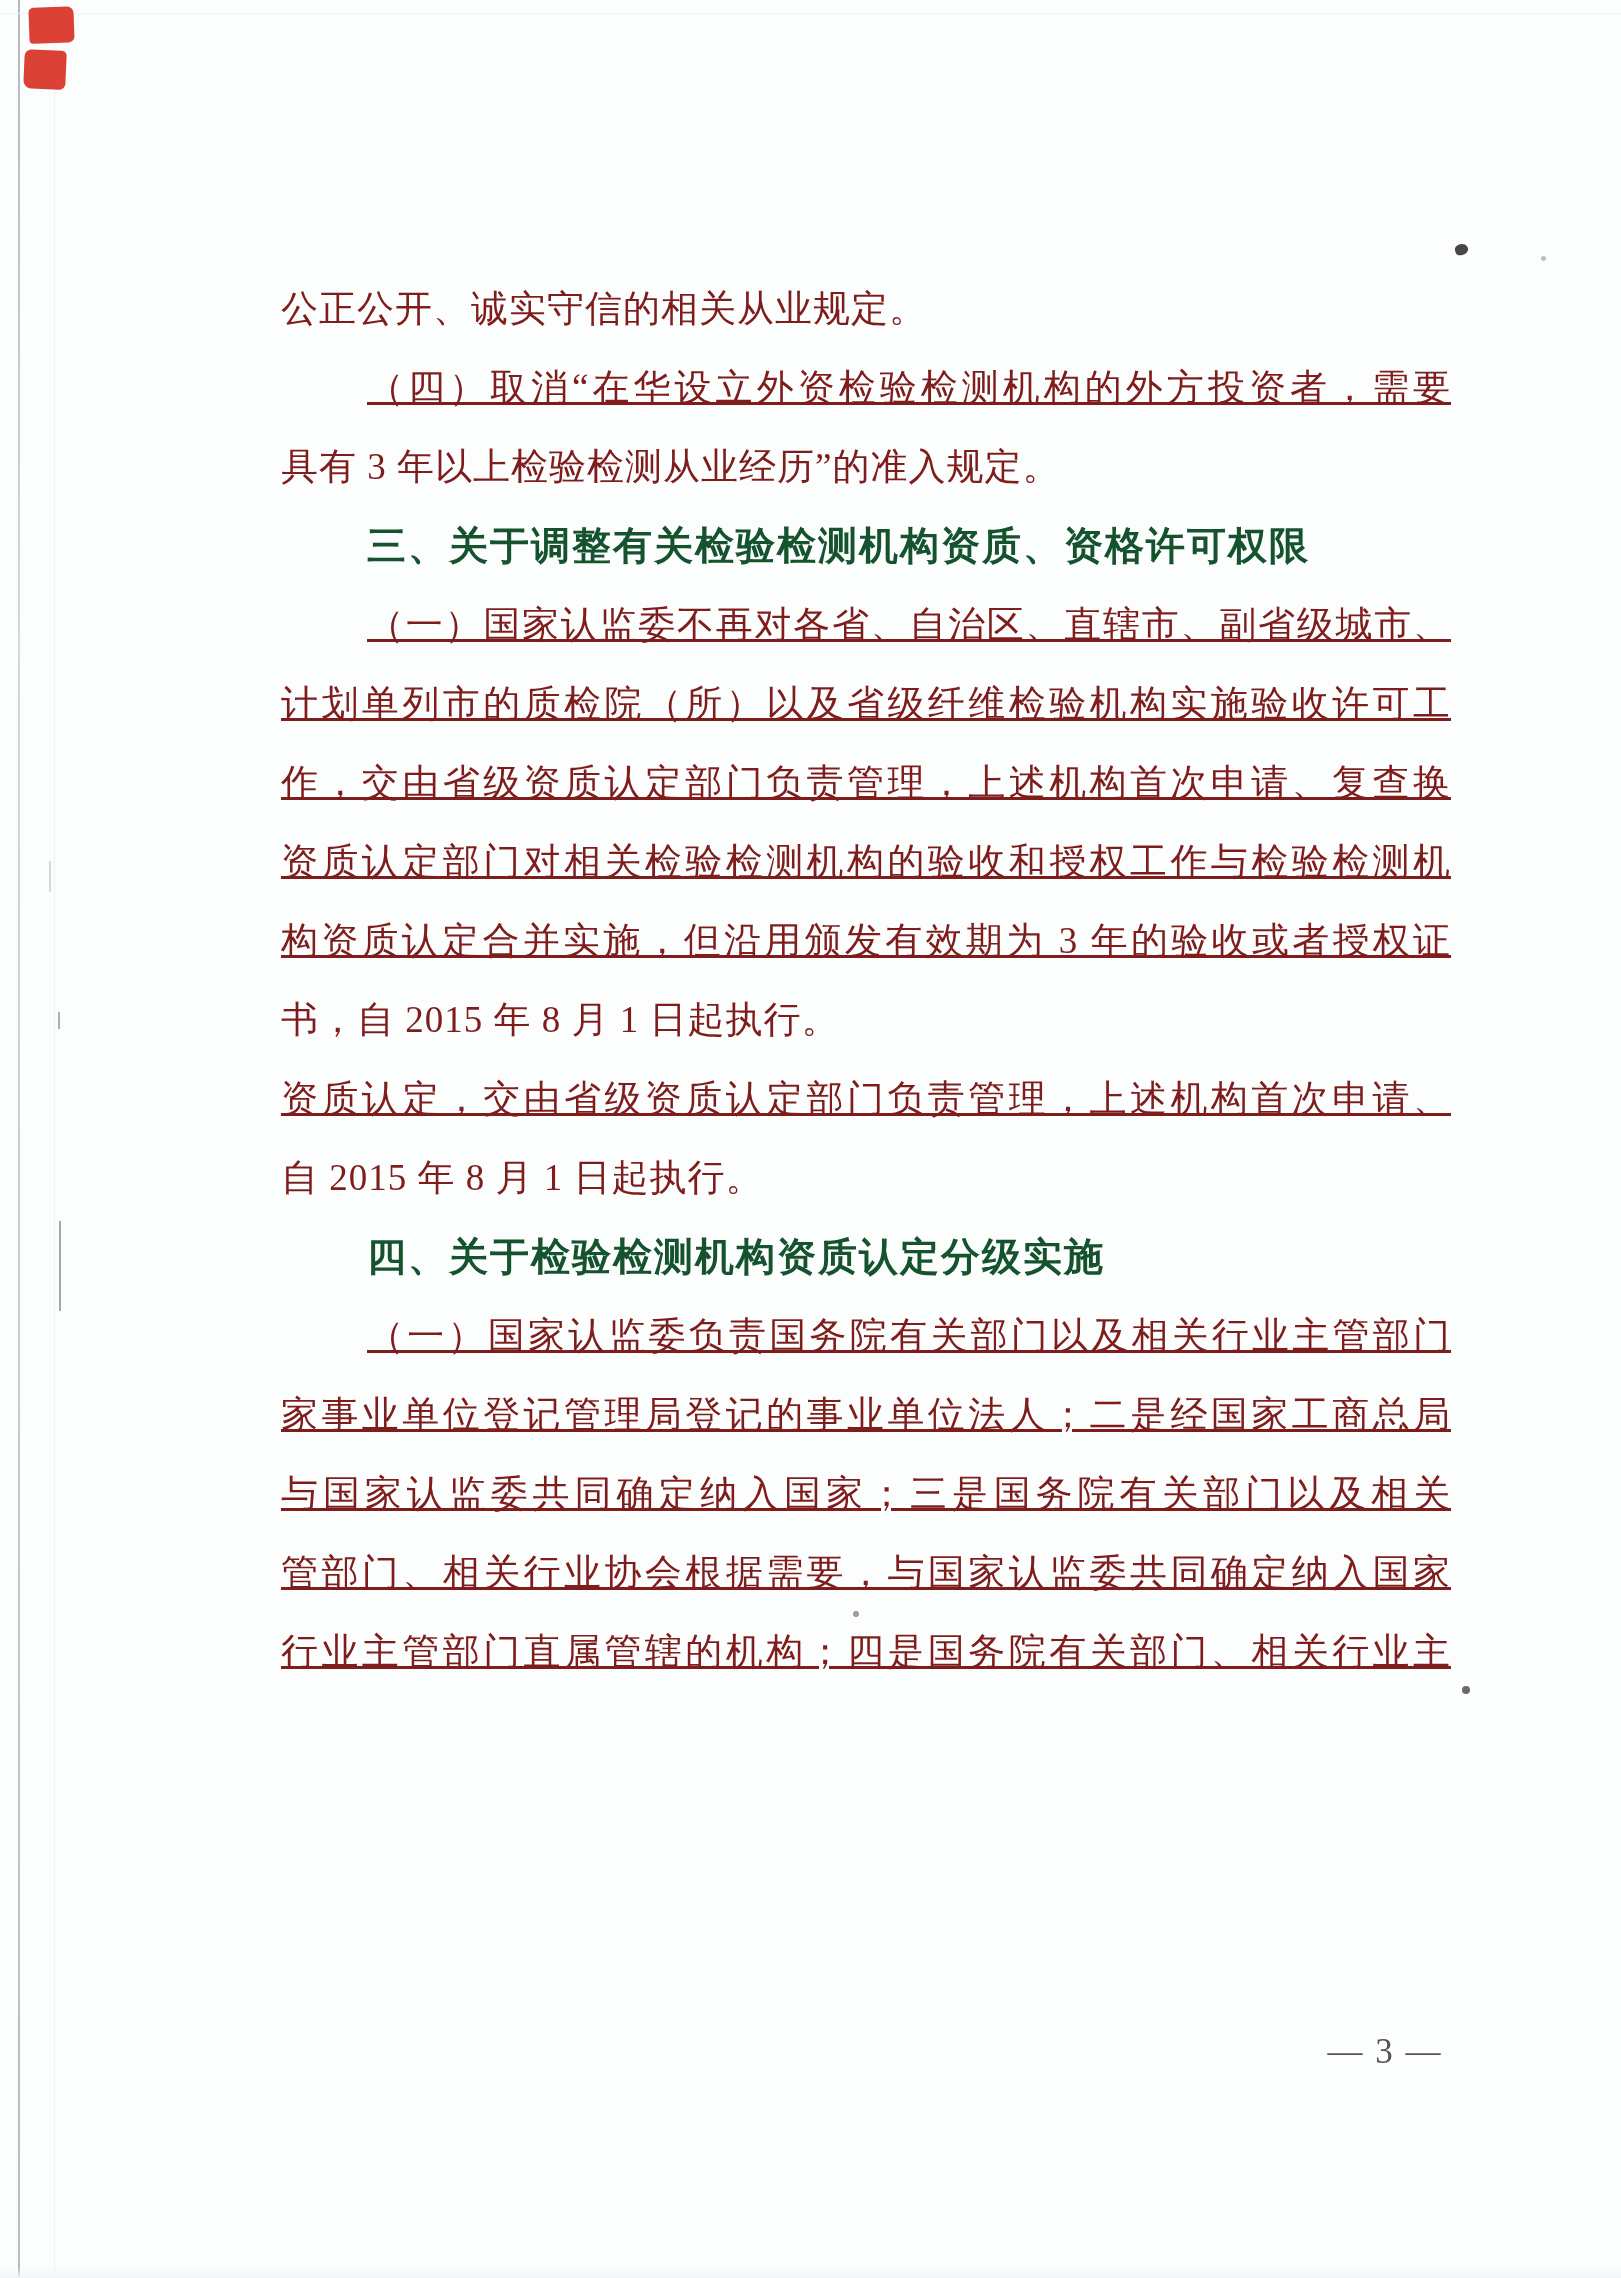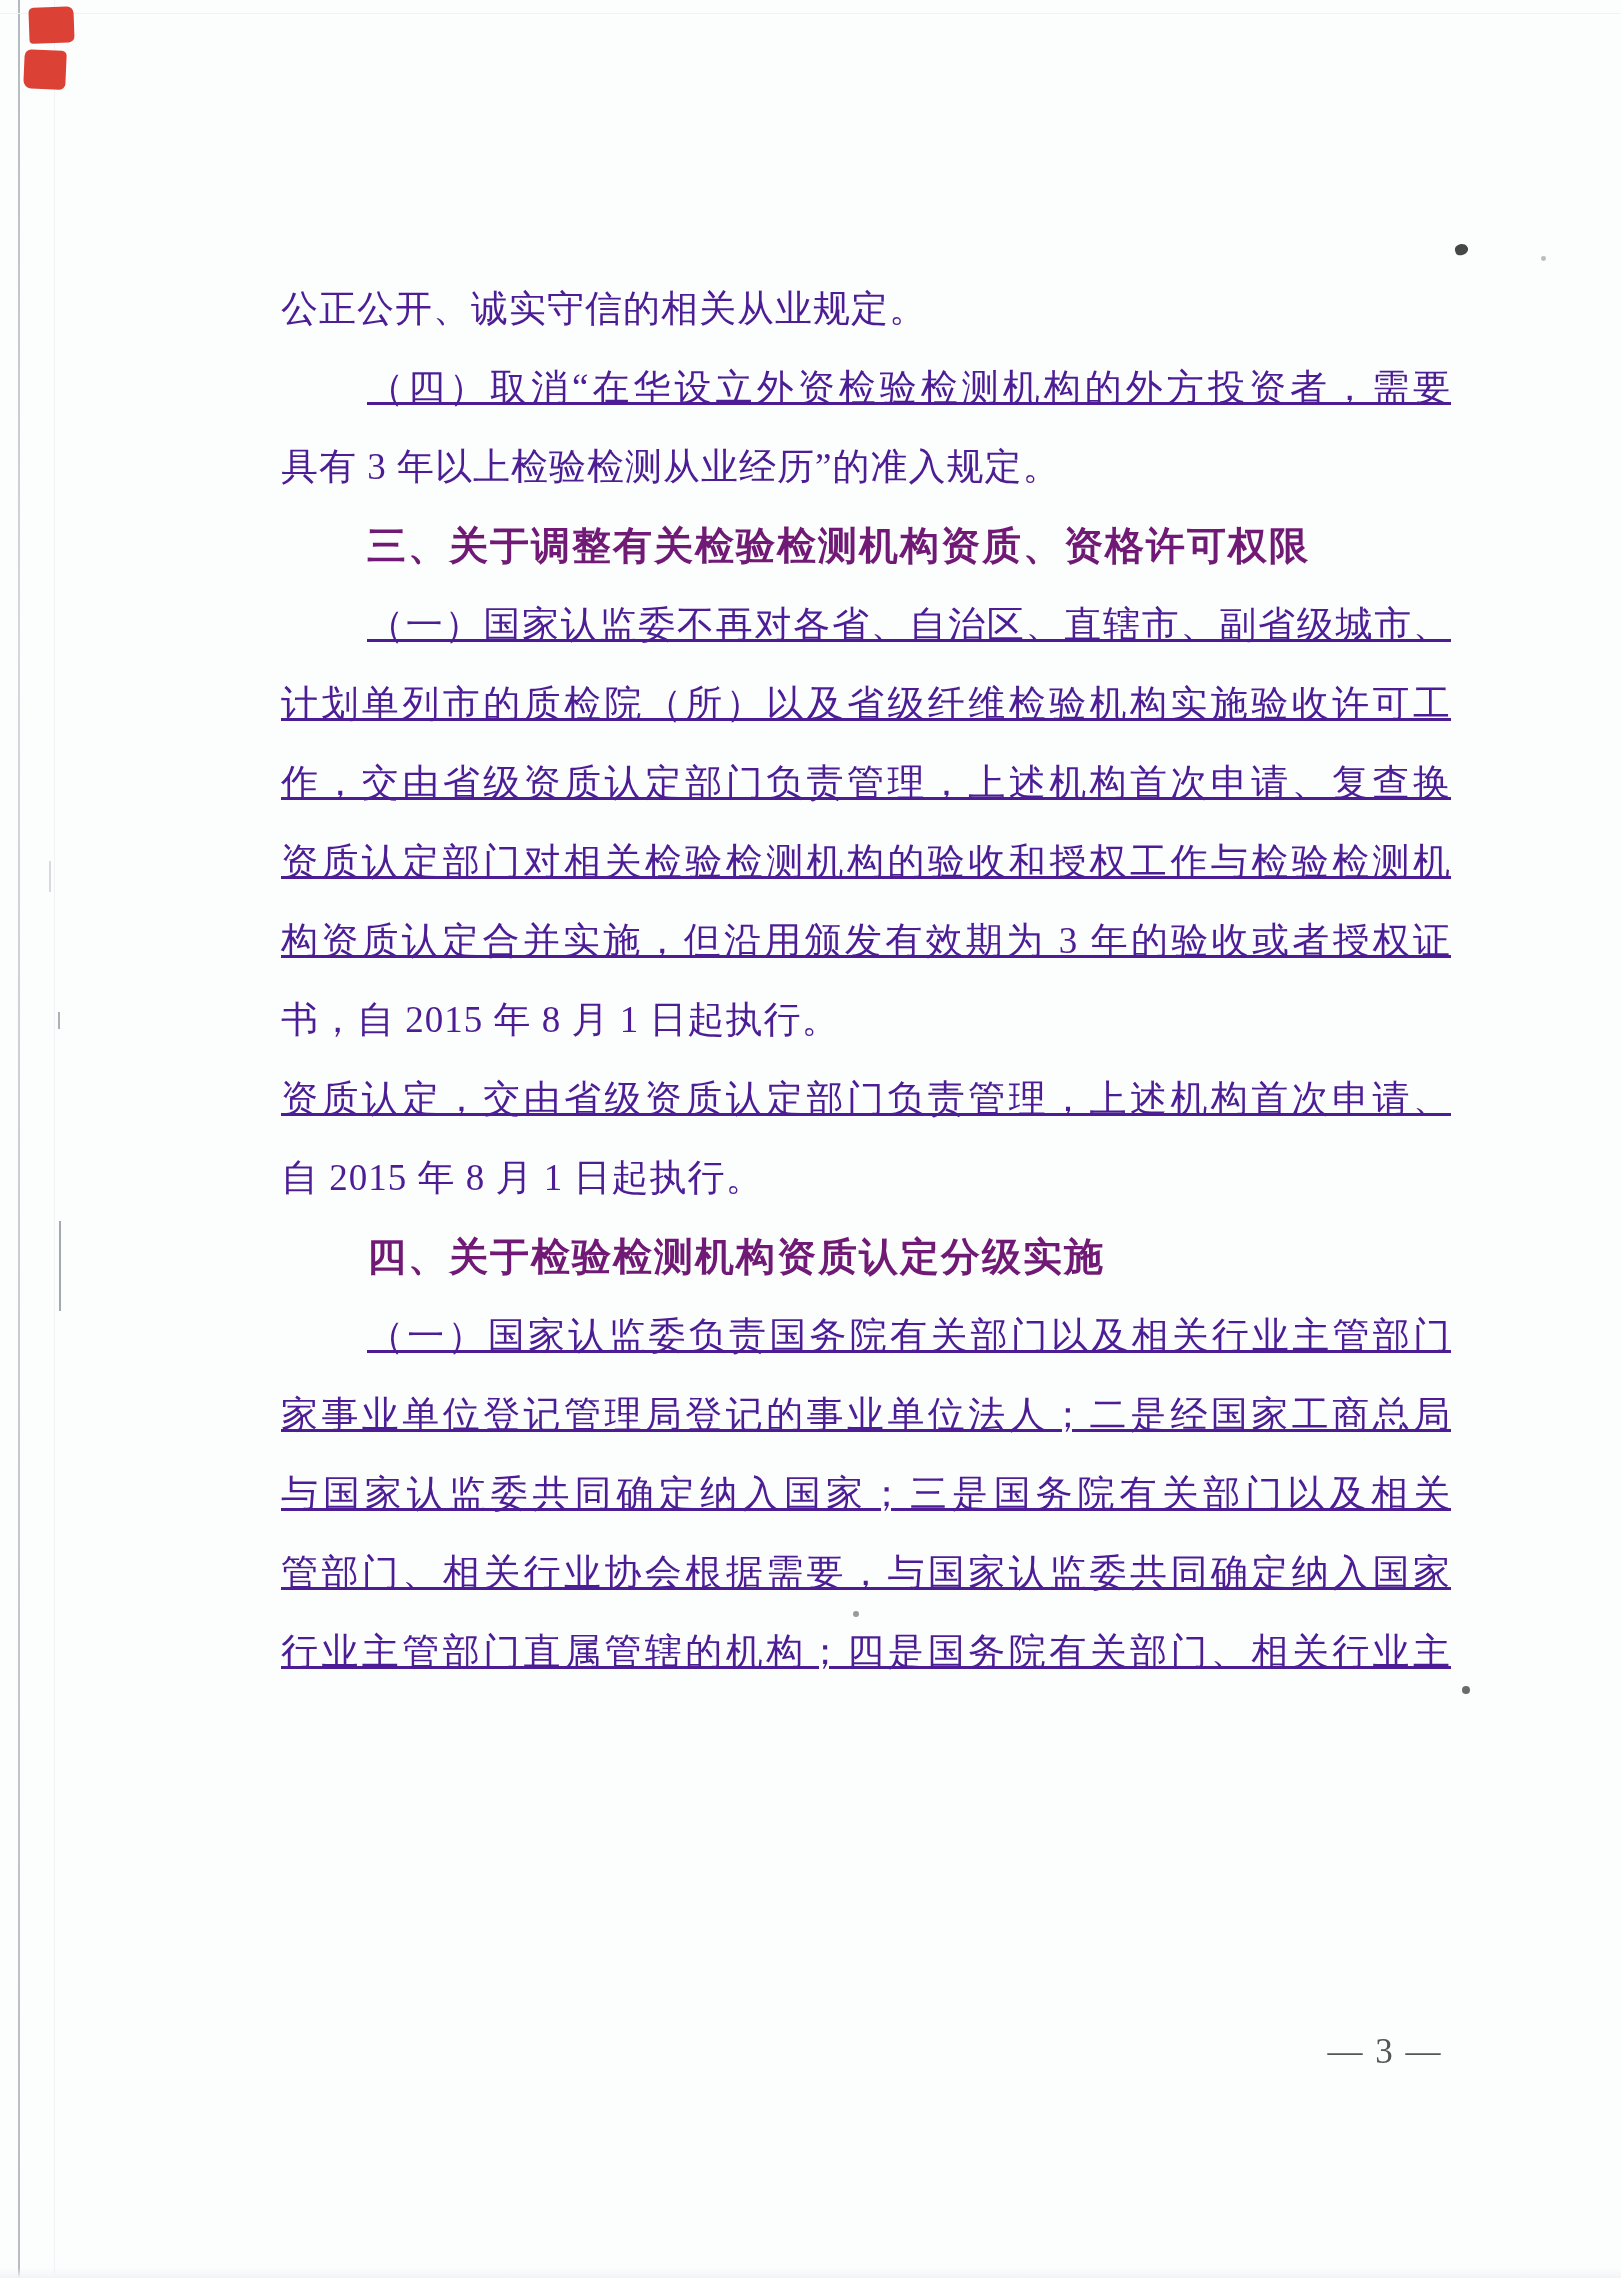--- a/index.html
+++ b/index.html
@@ -41,28 +41,28 @@
   .s-dot3{left:914px;top:1111px;width:4.9px;height:4.9px;background:#c0c3c6;border-radius:50%;}
   .t1{left:58px;top:1012px;width:2px;height:16.6px;background:#aab1b7;}
   .t2{left:59px;top:1221px;width:2px;height:90px;background:#a2a9b0;}
   .t3{left:49px;top:861px;width:2px;height:31px;background:#d6dbdf;}
   
   .text-block{
     position:absolute;left:281px;top:269px;width:1170px;
   }
   .line{
     height:79px;line-height:79px;
-    font-size:37px;color:#4c1d95;
+    font-size:37px;color:#7f1d1d;
     letter-spacing:1px;
   }
   .line.fill{text-align:justify;text-align-last:justify;text-decoration:underline;}
   .line.indent{padding-left:86px;}
   .line.heading{
     font-family:Liberation Sans, sans-serif;
-    font-weight:700;font-size:39px;color:#701a75;letter-spacing:2px;
+    font-weight:700;font-size:39px;color:#14532d;letter-spacing:2px;
     white-space:nowrap;
   }
   .page-number{
     position:absolute;left:1307px;top:2027px;width:156px;height:49px;
     line-height:49px;text-align:center;
     font-size:35px;color:#555;letter-spacing:2px;
   }
 </style>
 </head>
 <body>

